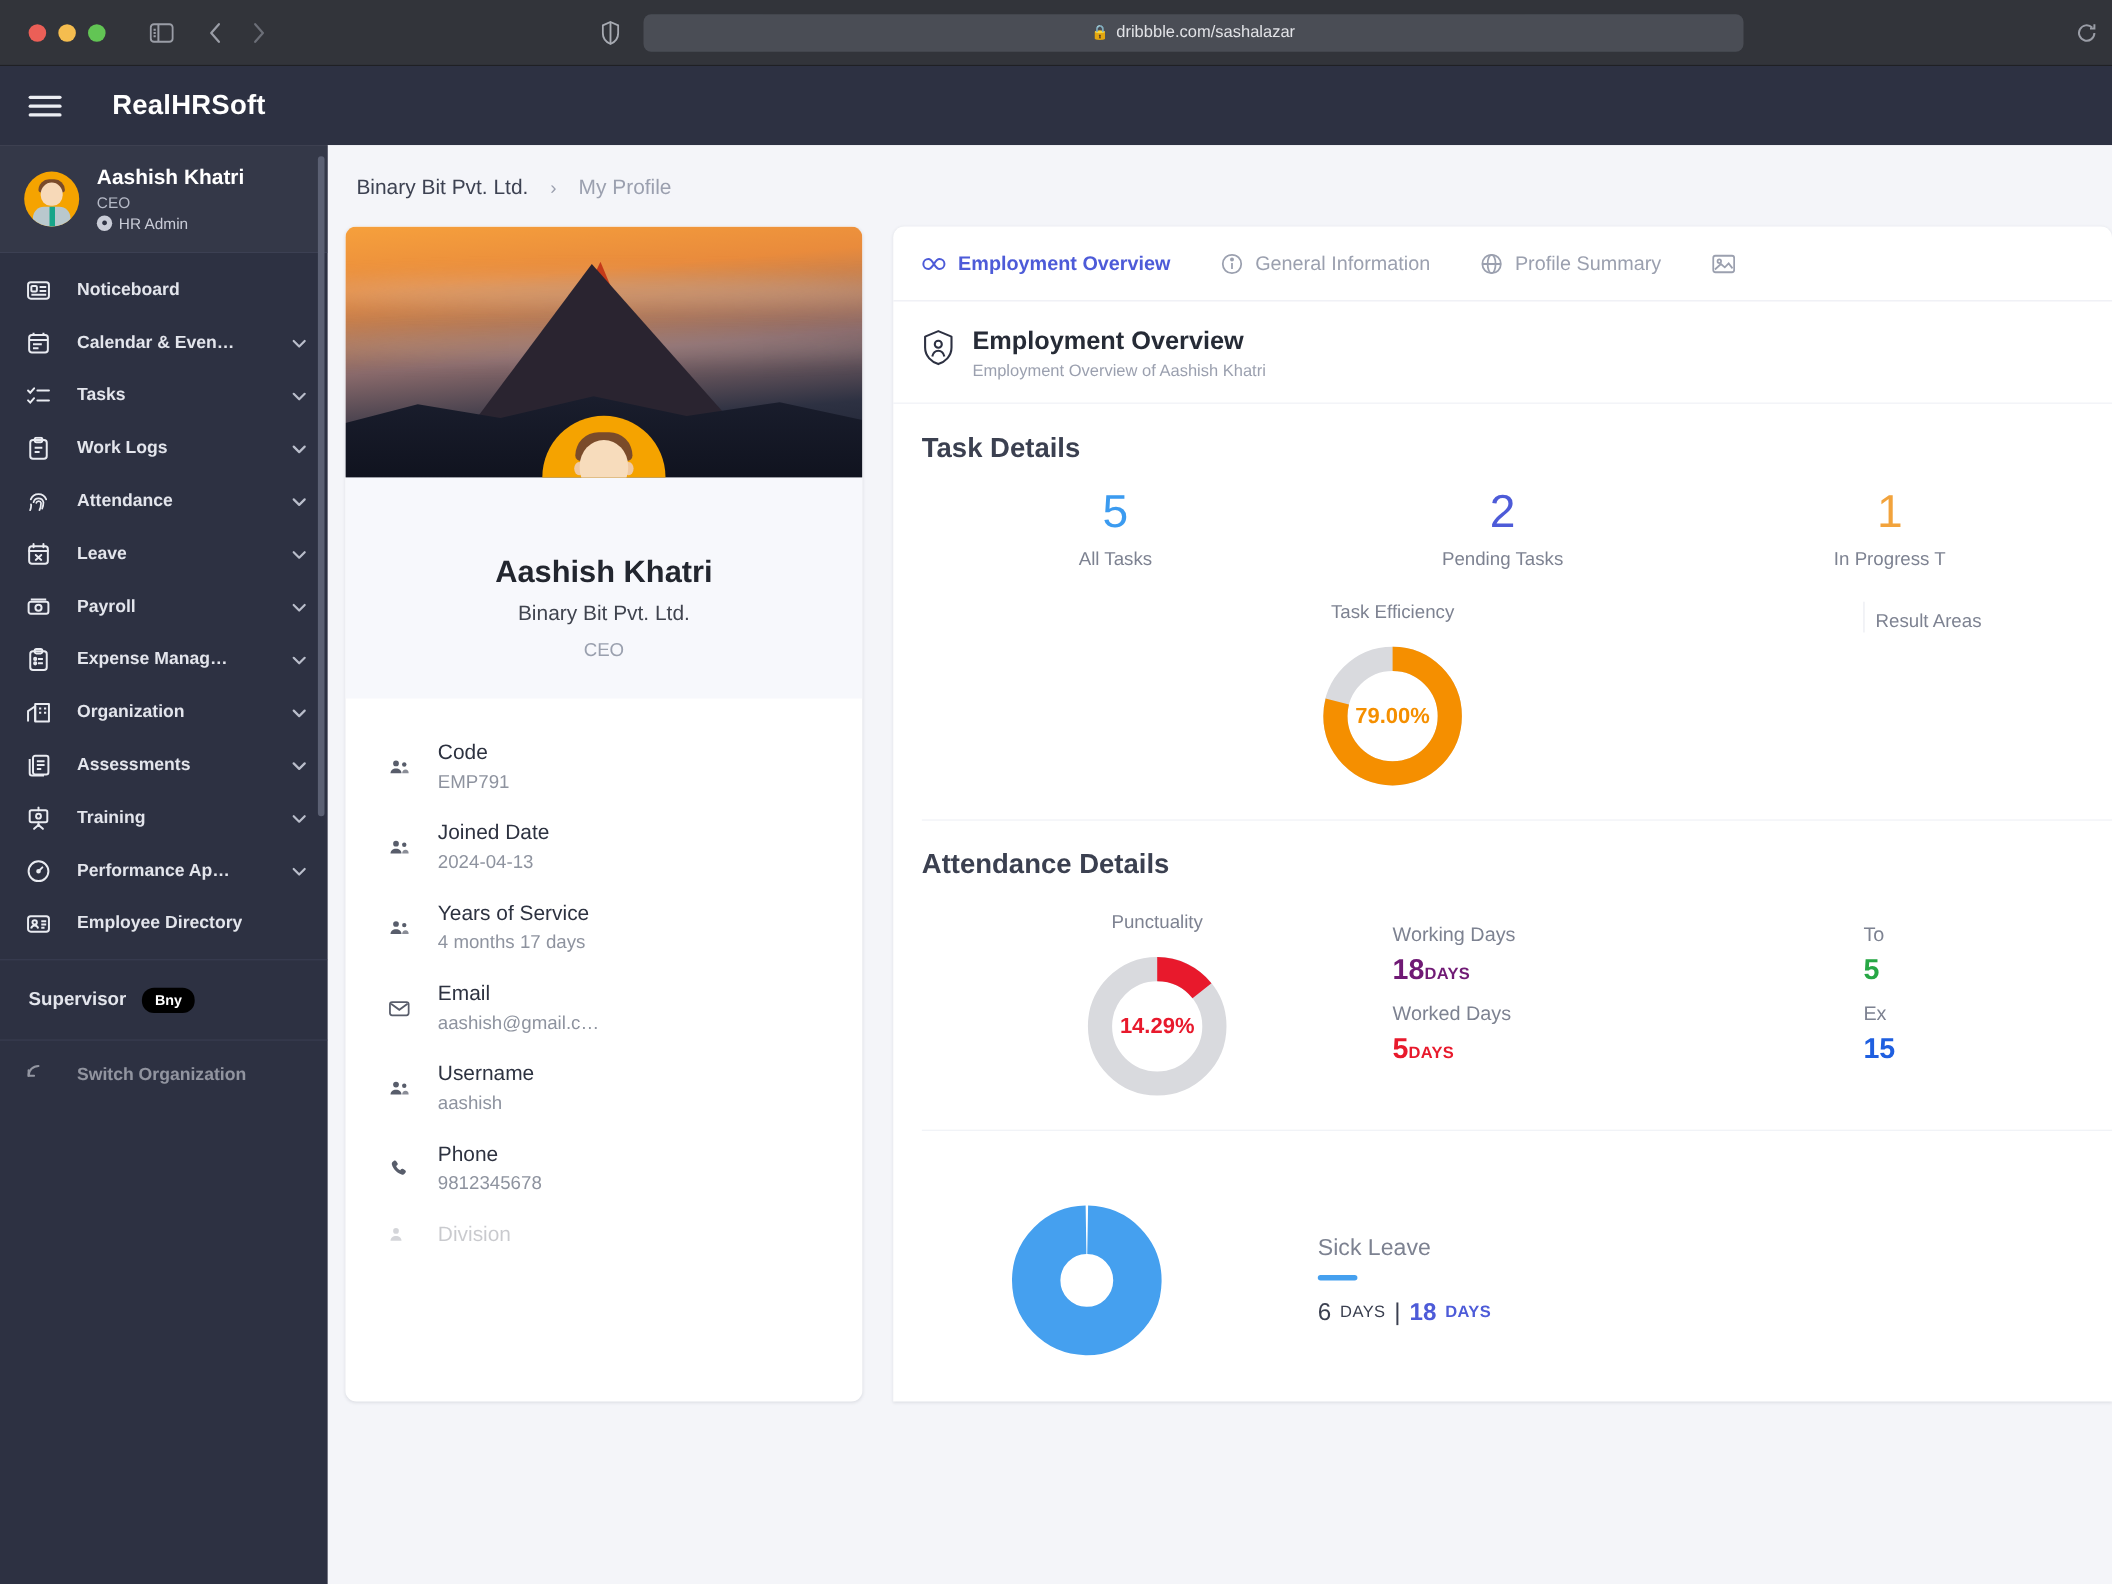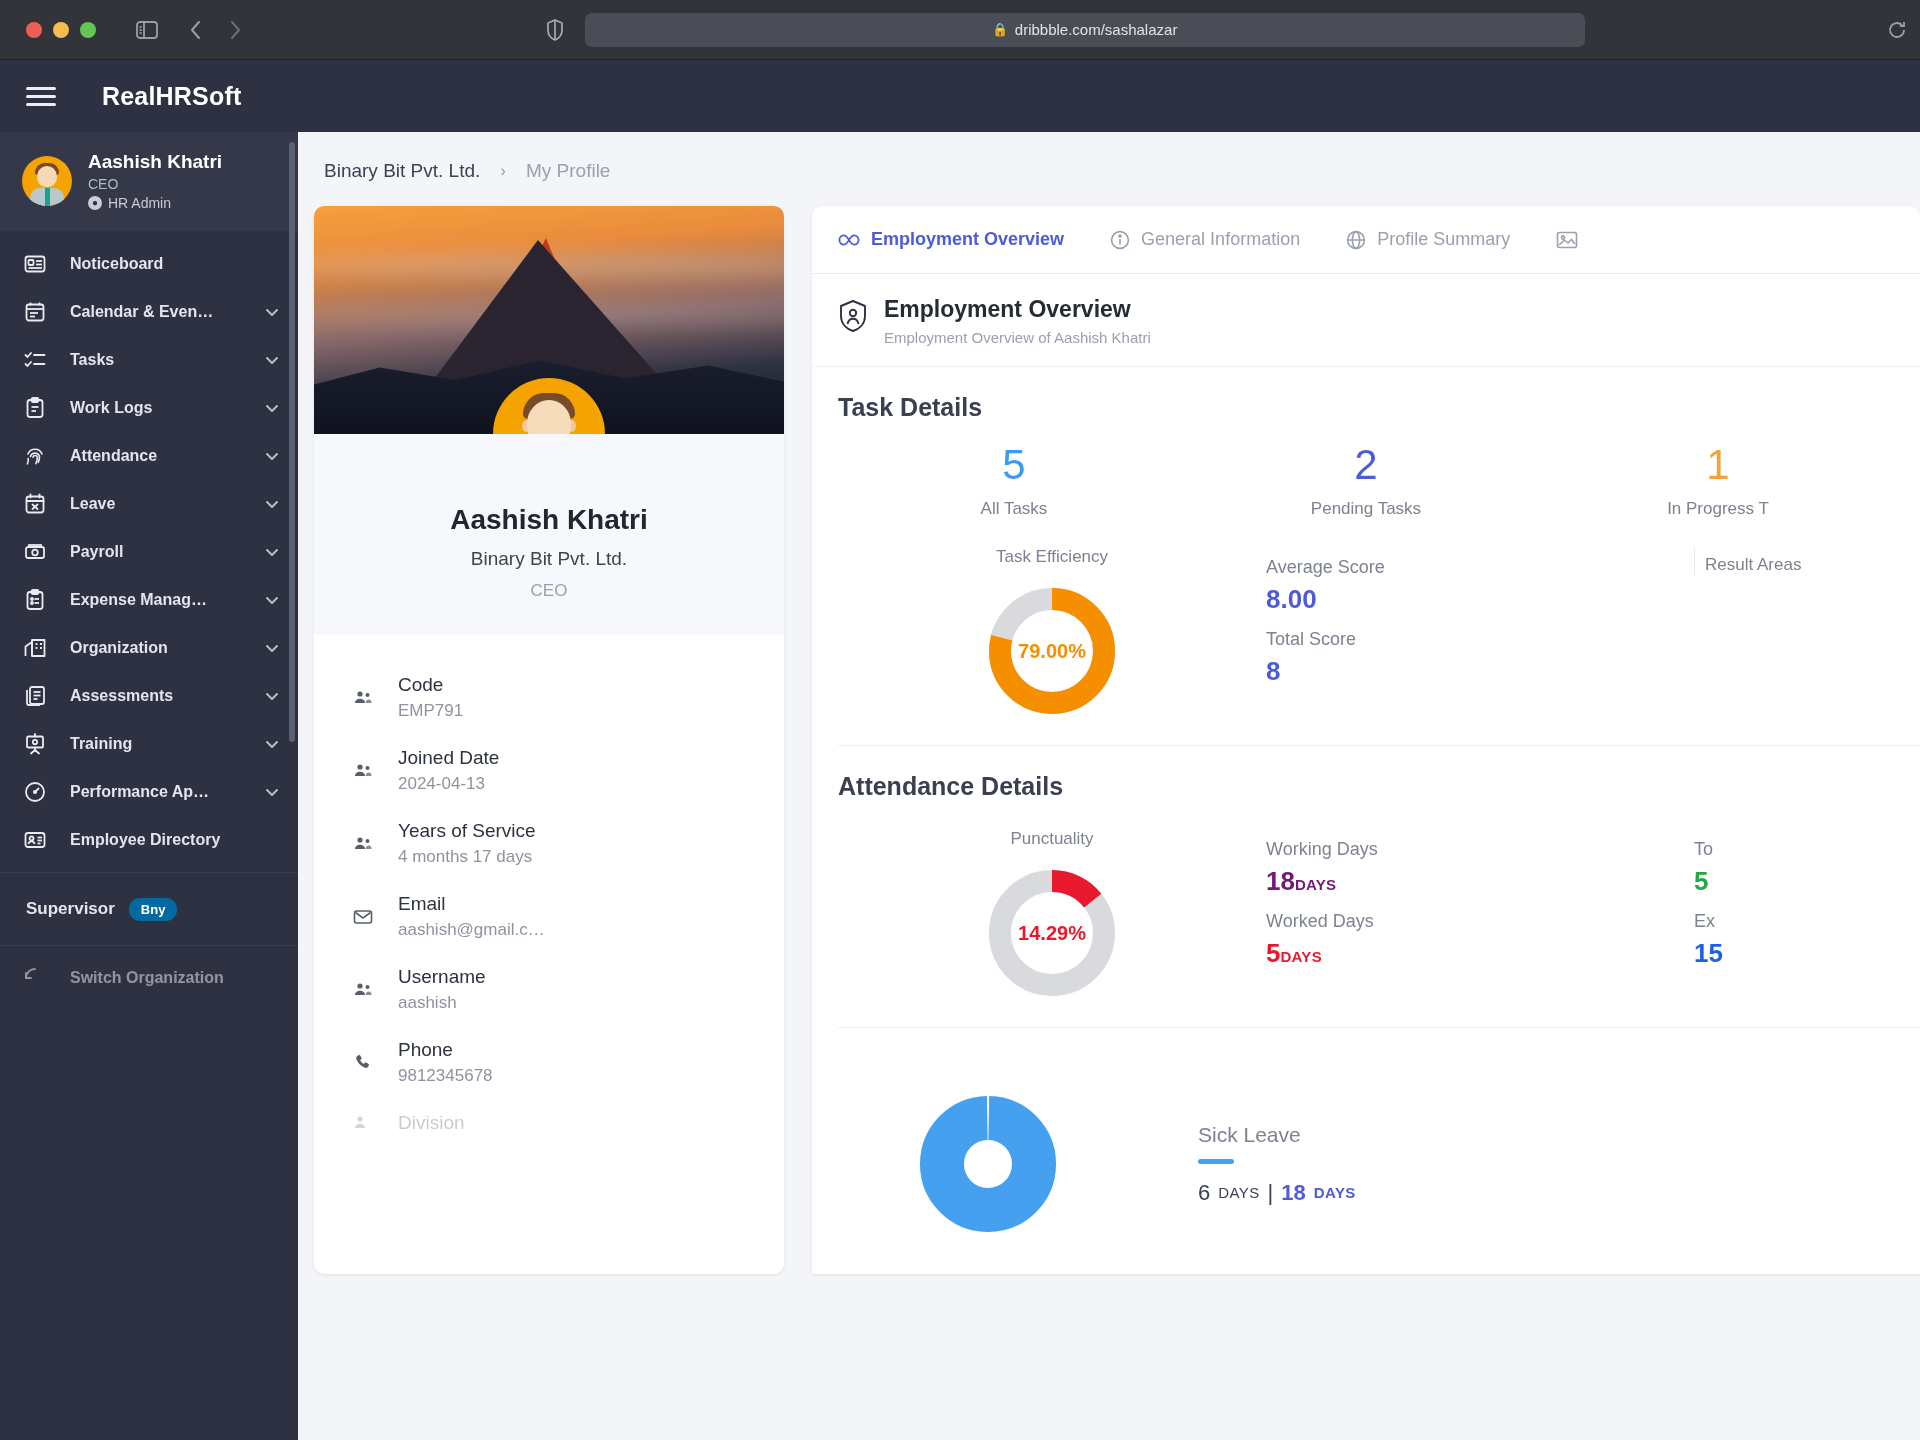--- a/index.html
+++ b/index.html
@@ -101,21 +101,21 @@
     margin-left: 22px; color: #e3e5ec; font-size: 16px; font-weight: bold;
     white-space: nowrap; overflow: hidden; text-overflow: ellipsis;
   }
   .sb-chev { margin-left: auto; color: #b9bdca; display:flex; }
   .sb-divider { height: 1px; background: #3a3e51; margin: 8px 0; }
   .sb-section {
     height: 56px; display: flex; align-items: center; padding-left: 26px; gap: 14px;
   }
   .sb-section-label { color: #e3e5ec; font-size: 17px; font-weight: bold; }
   .sb-pill {
-    background: #0369a1; color: #ffffff; font-size: 13px; font-weight: bold;
+    background: #000000; color: #ffffff; font-size: 13px; font-weight: bold;
     padding: 4px 12px; border-radius: 11px;
   }
   .sb-scrollbar {
     position: absolute; right: 3px; top: 10px; width: 6px; height: 600px;
     background: #5b6073; border-radius: 3px;
   }
 
   
   .content {
     position: absolute; left: 298px; top: 72px; width: 1622px; height: 1308px;
@@ -790,30 +790,20 @@
                 <div class="donut">
                   <svg width="136" height="136" viewBox="0 0 136 136">
                     <circle cx="68" cy="68" r="52" fill="none" stroke="#d9dade" stroke-width="22"></circle>
                     <circle cx="68" cy="68" r="52" fill="none" stroke="#f58f00" stroke-width="22" stroke-dasharray="258.1 68.6" transform="rotate(-90 68 68)"></circle>
                   </svg>
                   <div class="center-label" style="color:#f58f00">79.00%</div>
                 </div>
               </div>
             </div>
 
-            <div class="metric-col col-stack" style="align-items:flex-start; padding-top:8px;">
-              <div class="kv">
-                <div class="k">Average Score</div>
-                <div class="v" style="color:#4d5bd8">8.00</div>
-              </div>
-              <div class="kv">
-                <div class="k">Total Score</div>
-                <div class="v" style="color:#4d5bd8">8</div>
-              </div>
-            </div>
 
             <div class="metric-col left-border" style="padding-top:8px; max-width:200px;">
               <div class="metric-cap">Result Areas</div>
             </div>
           </div>
         </div>
 
         <div class="hr"></div>
 
         <div class="section">

